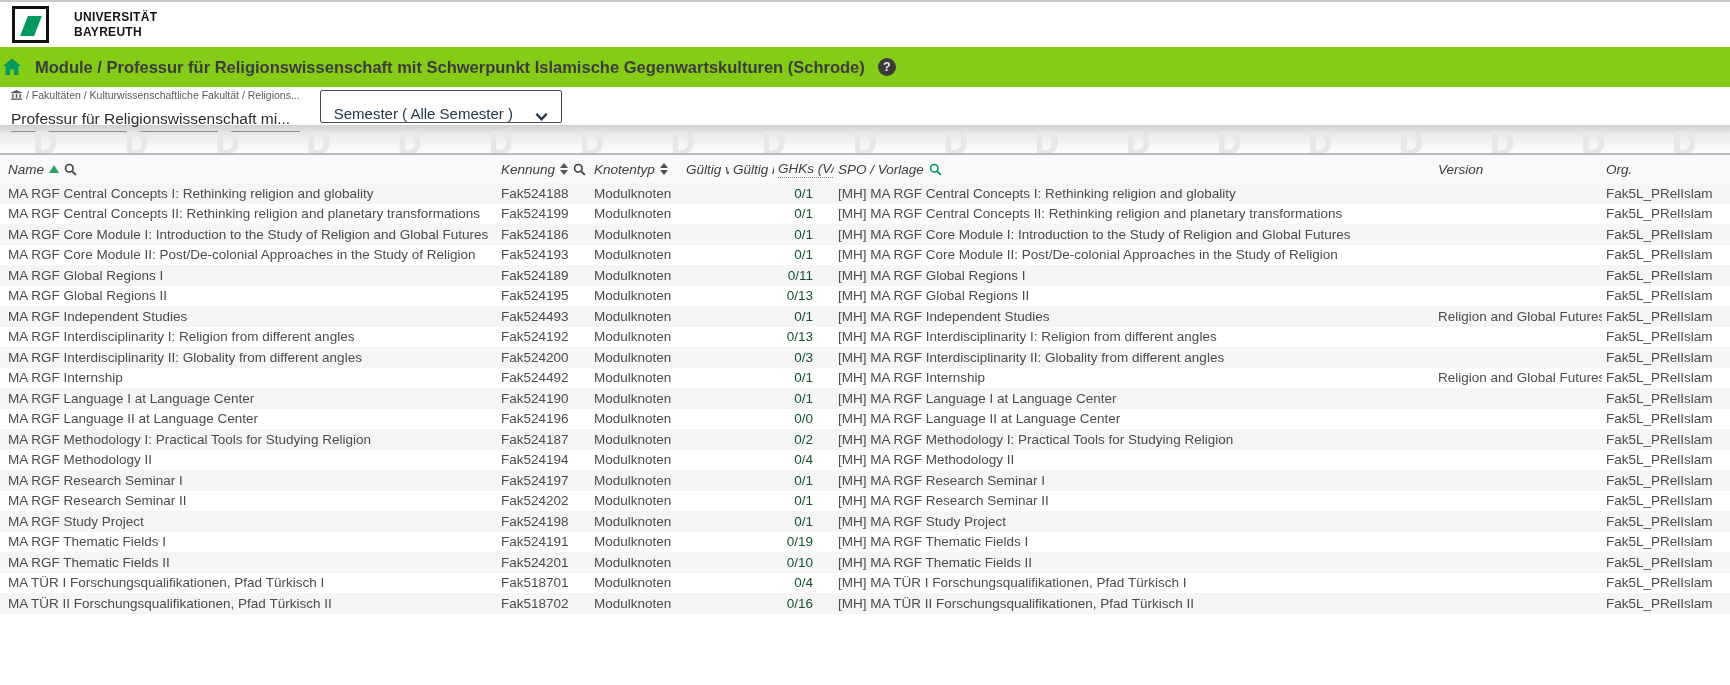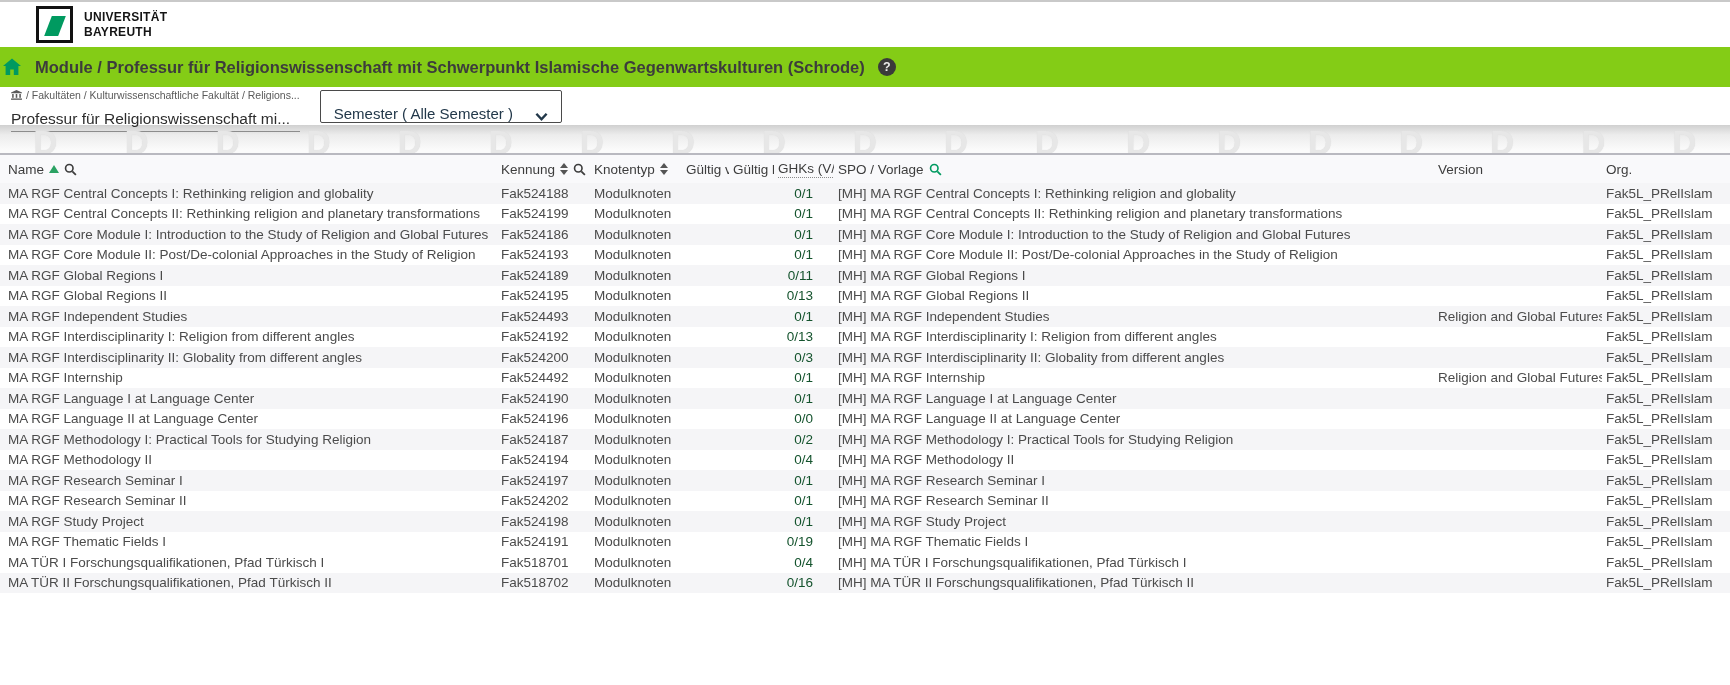--- a/index.html
+++ b/index.html
@@ -6,21 +6,21 @@
   html, body { width: 1730px; height: 685px; overflow: hidden; }
   body {
     font-family: "Liberation Sans", sans-serif;
     background: #ffffff;
     color: #4a4a4a;
     border-top: 2px solid #c9c9c9;
   }
 
   
   .logo-bar { height: 45px; display: flex; align-items: center; padding-left: 12px; background: #fff; }
-  .ub-logo { display: flex; align-items: center; gap: 11px; cursor: pointer; margin-left: 24px; }
+  .ub-logo { display: flex; align-items: center; gap: 25px; cursor: pointer; }
   .ub-logo-box { width: 37px; height: 37px; border: 3px solid #111; background: #fff; position: relative; overflow: hidden; }
   .ub-logo-shape { position: absolute; left: 9px; top: 7px; width: 14px; height: 20px; background: #009a60; transform: skewX(-21deg); }
   .ub-logo-text { font-size: 12px; font-weight: bold; color: #141414; line-height: 1.18; letter-spacing: .3px; }
 
   
   .title-bar { height: 40px; background: #84cc16; display: flex; align-items: center; padding: 0 2px; gap: 13px; }
   .home-icon { width: 20px; height: 20px; flex: 0 0 auto; cursor: pointer; }
   .page-title { font-size: 16.5px; font-weight: bold; color: #3c3c3c; white-space: nowrap; }
   .help-icon { width: 18px; height: 18px; border-radius: 50%; background: #3a3a3a; color: #ececec;
     font-size: 12.5px; font-weight: bold; display: flex; align-items: center; justify-content: center; cursor: pointer; }
@@ -36,21 +36,21 @@
   .chev { width: 13px; height: 10px; }
 
   
   .watermark-strip { height: 28px; background: linear-gradient(to bottom, #d0d0d0 0%, #ececec 35%, #fbfbfb 90%);
     display: flex; justify-content: space-around; align-items: flex-start; overflow: hidden; }
   .wm-letter { font-size: 33px; line-height: 30px; font-weight: bold; color: #e7e7e7;
     text-shadow: 0 0 1px #d9d9d9; margin-top: 3px; user-select: none; }
 
   
   table.module-table { width: 1730px; border-collapse: collapse; table-layout: fixed; font-size: 13.5px; }
-  thead tr { background: #f9f9fb; border-top: 2px solid #b9b9c0; height: 29px; }
+  thead tr { background: #f9f9fb; border-top: 2px solid #b9b9c0; height: 29px; font-style: italic; }
   th { font-weight: normal; text-align: left; color: #3d3d3d; padding: 0 4px; white-space: nowrap; overflow: hidden; }
   th .hdr-inner { display: inline-flex; align-items: center; gap: 5px; }
   td { height: 20.5px; padding: 0 4px; white-space: nowrap; overflow: hidden; color: #4b4b4b; }
   .c-name, th.c-name { padding-left: 8px; }
   tr.odd  { background: #f5f5f7; margin-top: 44px; }
   tr.even { background: #ffffff; }
   td.c-ghks { color: #14532d; text-align: right; padding-right: 21px; }
   td.c-version { text-align: right; padding-right: 5px; color: #4b4b4b; }
   .dotted-u { border-bottom: 1px dotted #8a8a8a; padding-bottom: 1px; }
 
@@ -388,20 +388,31 @@
     <td class="c-name">MA RGF Thematic Fields I</td>
     <td>Fak524191</td>
     <td>Modulknoten</td>
     <td></td>
     <td></td>
     <td class="c-ghks">0/19</td>
     <td>[MH] MA RGF Thematic Fields I</td>
     <td class="c-version"></td>
     <td>Fak5L_PRelIslam</td>
   </tr>
+      <tr class="odd">
+    <td class="c-name">MA RGF Thematic Fields II</td>
+    <td>Fak524201</td>
+    <td>Modulknoten</td>
+    <td></td>
+    <td></td>
+    <td class="c-ghks">0/10</td>
+    <td>[MH] MA RGF Thematic Fields II</td>
+    <td class="c-version"></td>
+    <td>Fak5L_PRelIslam</td>
+  </tr>
       <tr class="even">
     <td class="c-name">MA TÜR I Forschungsqualifikationen, Pfad Türkisch I</td>
     <td>Fak518701</td>
     <td>Modulknoten</td>
     <td></td>
     <td></td>
     <td class="c-ghks">0/4</td>
     <td>[MH] MA TÜR I Forschungsqualifikationen, Pfad Türkisch I</td>
     <td class="c-version"></td>
     <td>Fak5L_PRelIslam</td>

